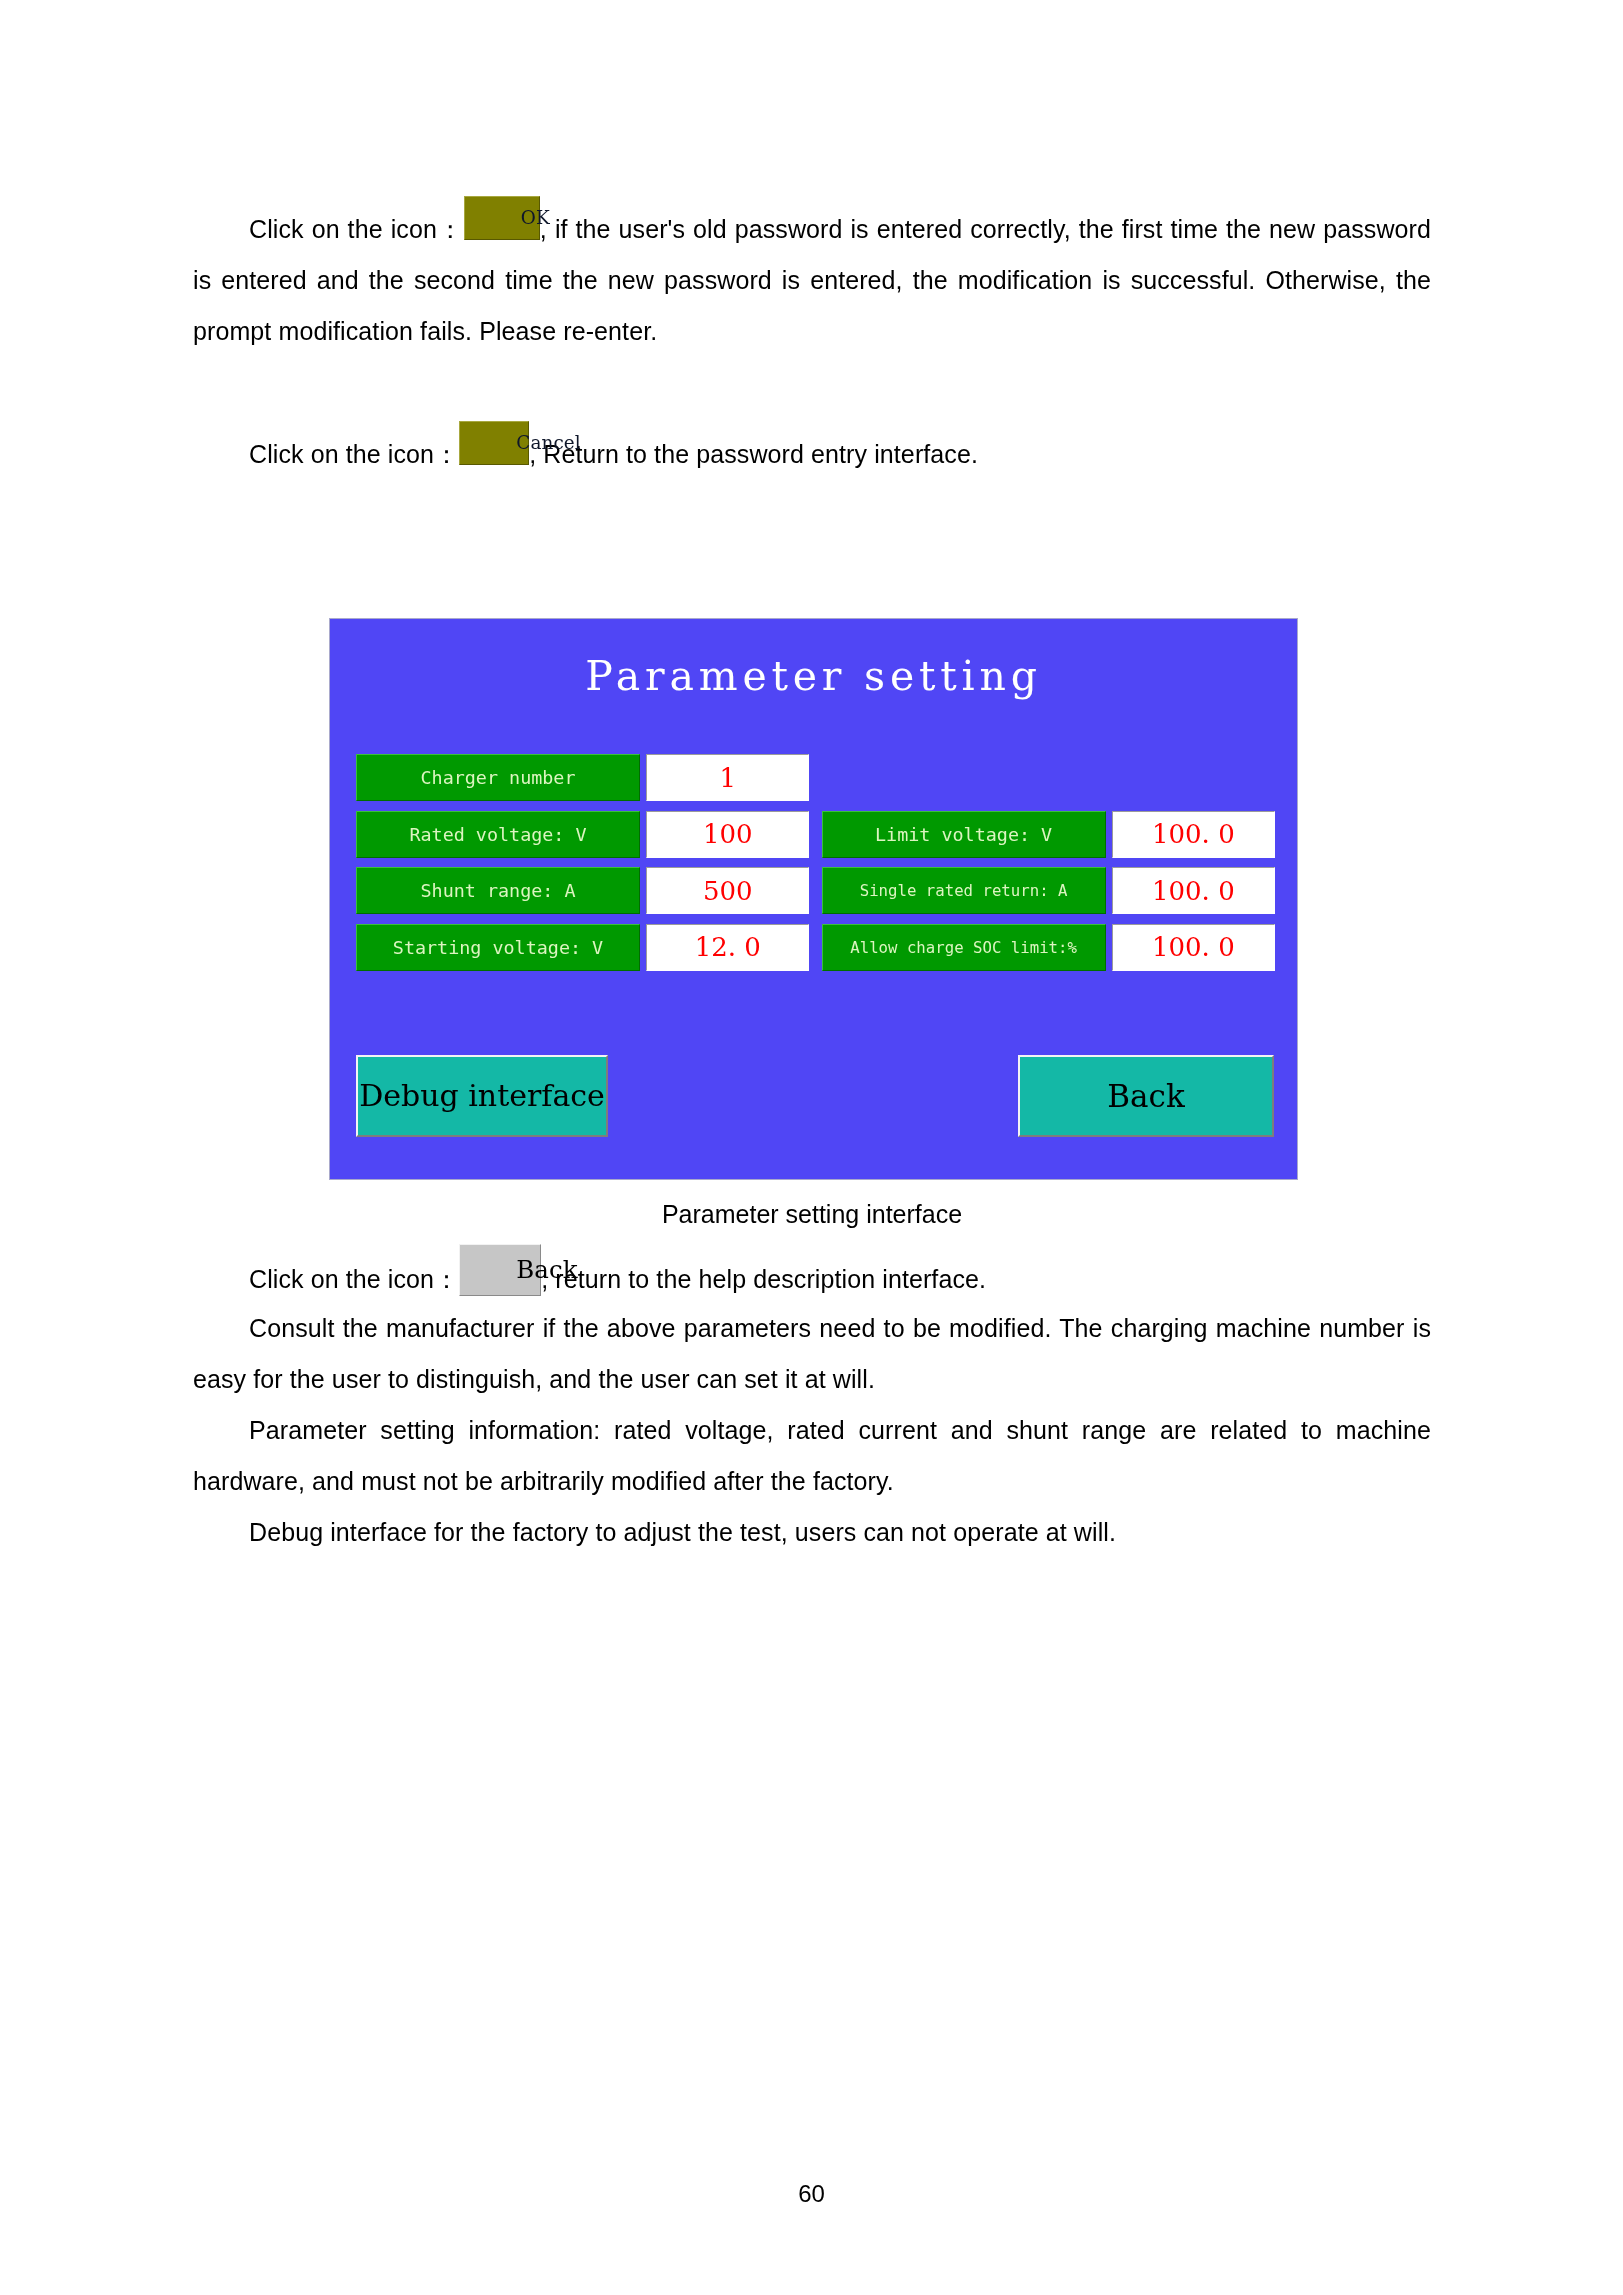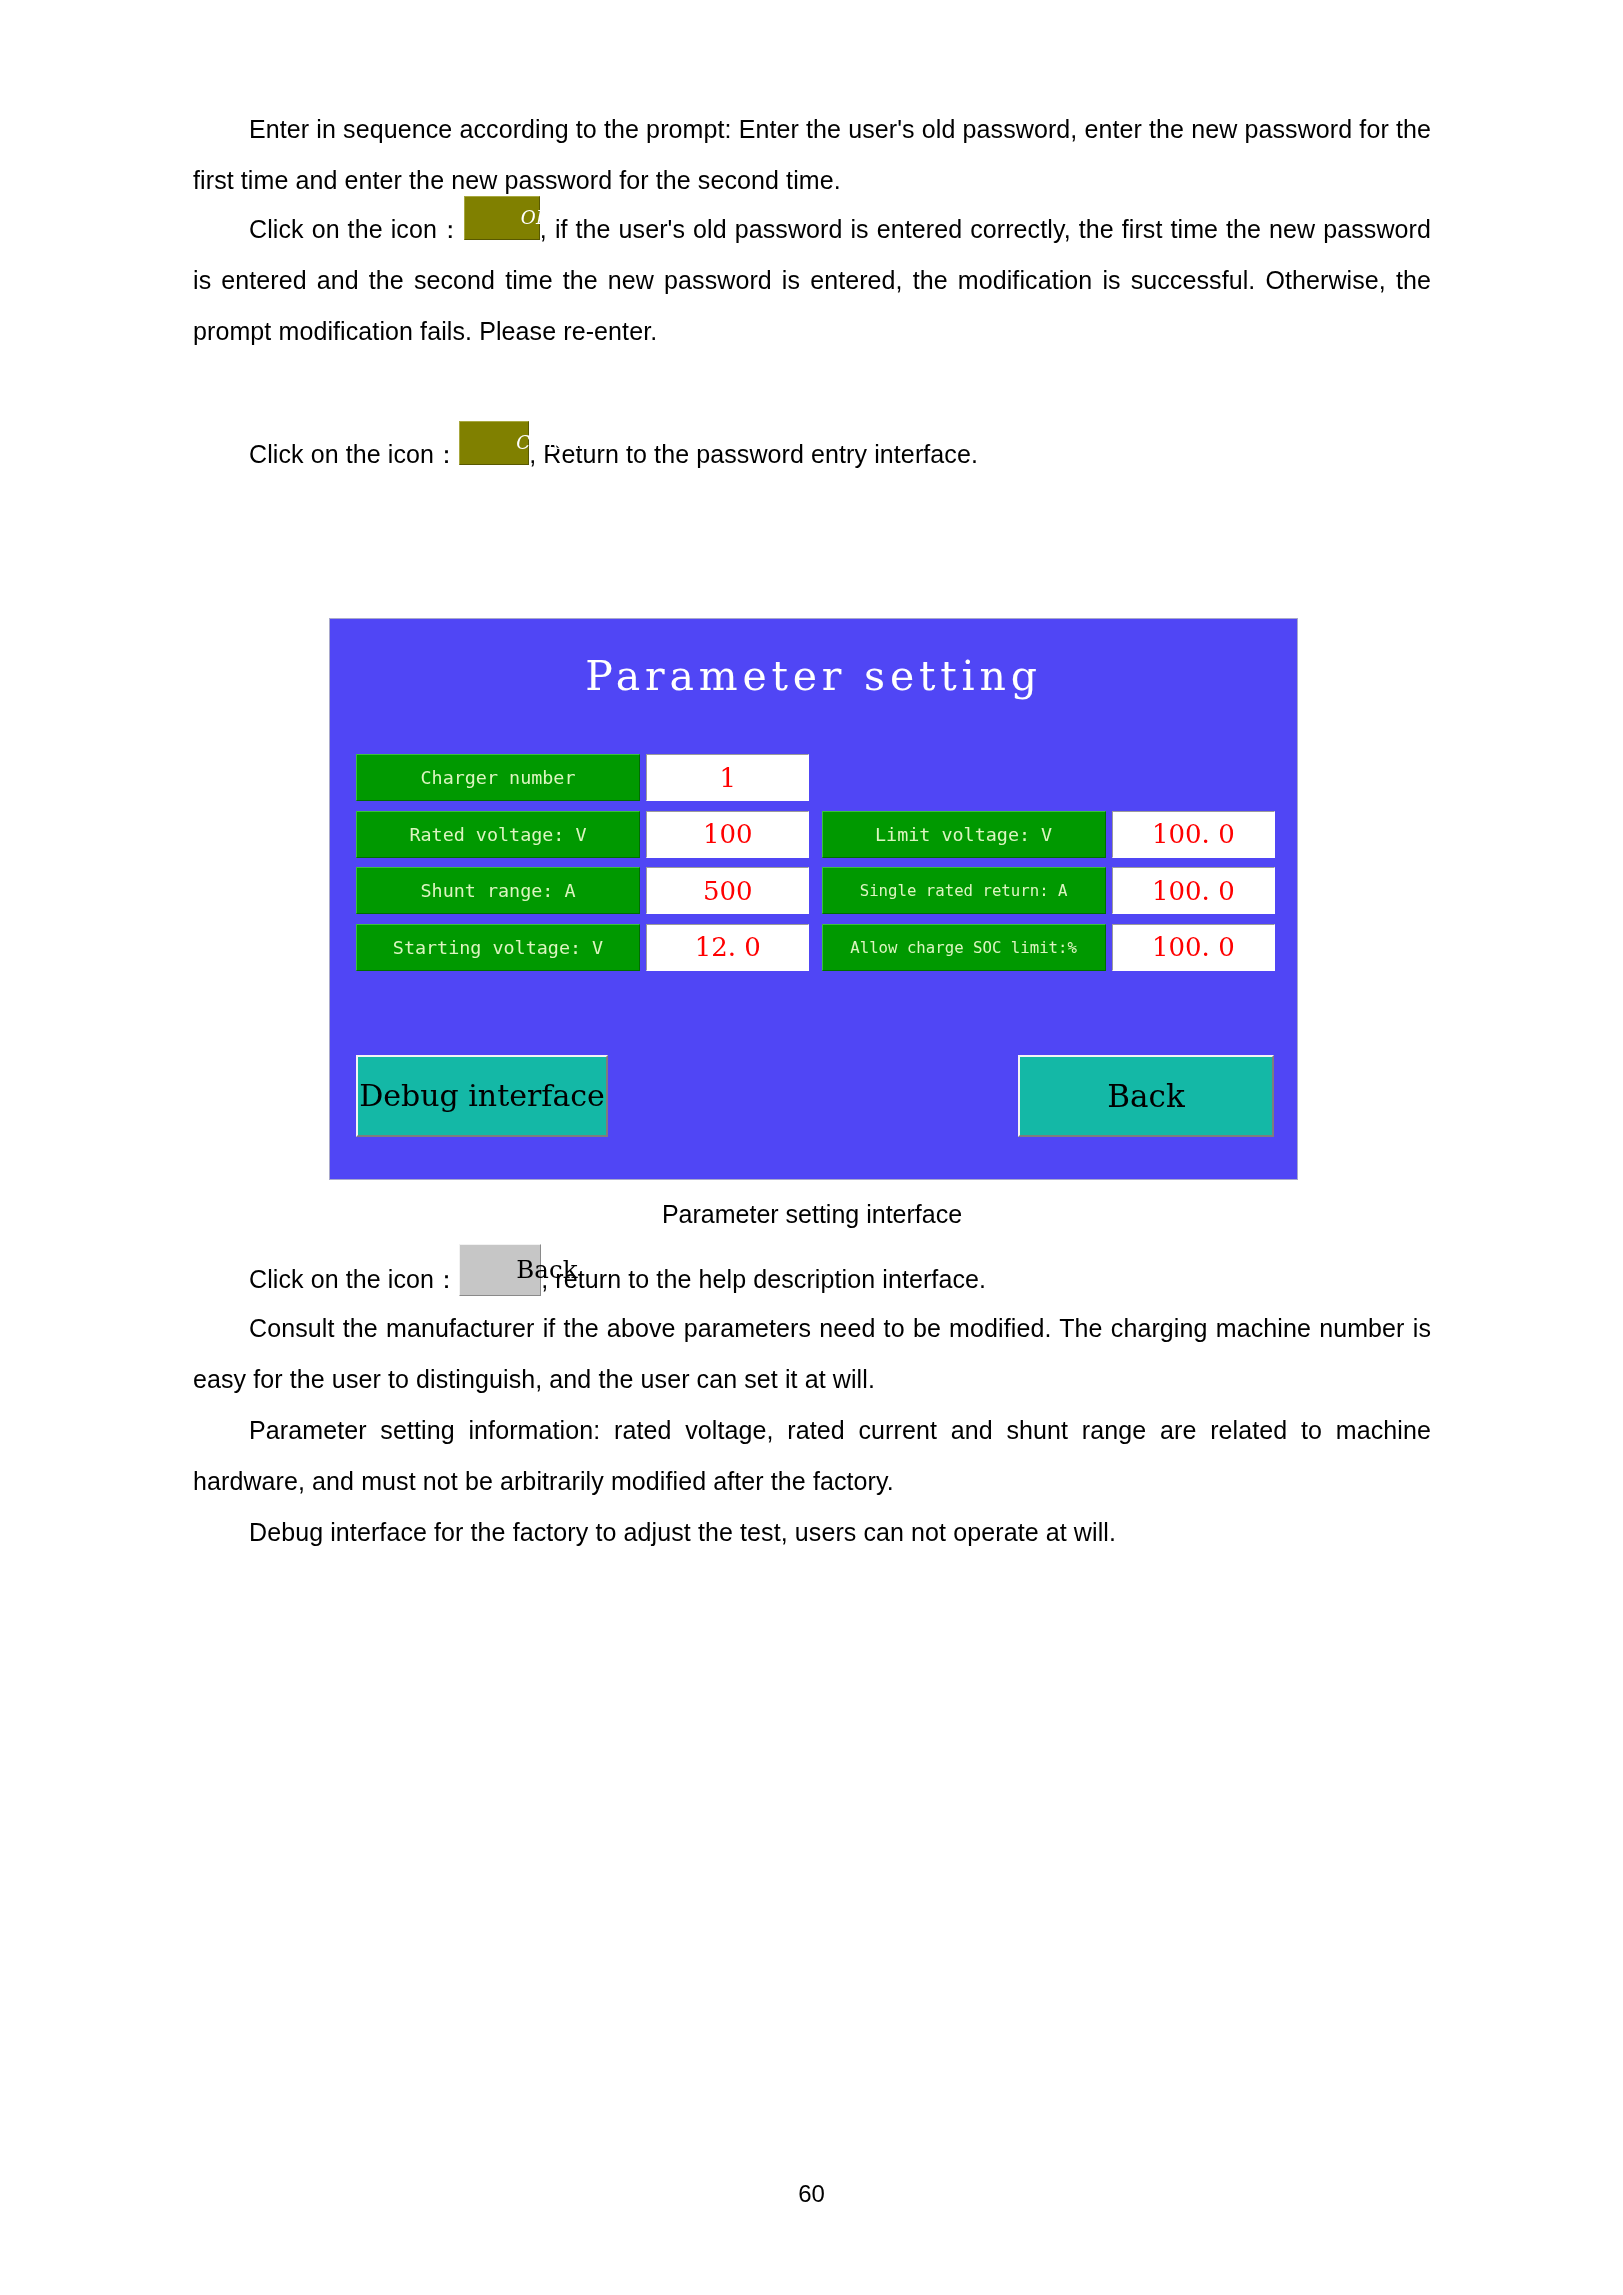--- a/index.html
+++ b/index.html
@@ -40,26 +40,25 @@
     display: inline-block;
     vertical-align: middle;
     text-align: center;
     font-family: "DejaVu Serif", serif;
     line-height: 1;
     position: relative;
     top: -13.6px;
   }
   .btn-olive {
     background: #808000;
-    color: #ffffff;
+    color: #0f172a;
     border-top: 1.4px solid #a8a840;
     border-left: 1.4px solid #a8a840;
     border-right: 1.4px solid #585800;
     border-bottom: 1.4px solid #585800;
-    font-style: italic;
   }
   .btn-gray {
     background: #c6c6c6;
     color: #000000;
     border-top: 1.4px solid #f2f2f2;
     border-left: 1.4px solid #f2f2f2;
     border-right: 1.4px solid #8a8a8a;
     border-bottom: 1.4px solid #8a8a8a;
   }
   .btn-ok {
@@ -208,23 +207,20 @@
     bottom: 87px;
     text-align: center;
     font-size: 24px;
   }
 </style>
 </head>
 <body>
 
 <div class="page">
 
-  <div style="position:absolute; left:0; top:104px; width:1238px;">
-    <p class="para">Enter in sequence according to the prompt: Enter the user's old password, enter the new password for the first time and enter the new password for the second time.</p>
-  </div>
 
   <div style="position:absolute; left:0; top:204px; width:1238px;">
     <p class="para"><span>Click on the icon：</span><span class="inline-btn btn-olive btn-ok">OK</span><span>, if the user's old password is entered correctly, the first time the new password is entered and the second time the new password is entered, the modification is successful. Otherwise, the prompt modification fails. Please re-enter.</span></p>
   </div>
 
   <div style="position:absolute; left:0; top:429px; width:1238px;">
     <p class="para"><span>Click on the icon：</span><span class="inline-btn btn-olive btn-cancel">Cancel</span><span>, Return to the password entry interface.</span></p>
   </div>
 
   <div class="figure-caption">Parameter setting interface</div>

